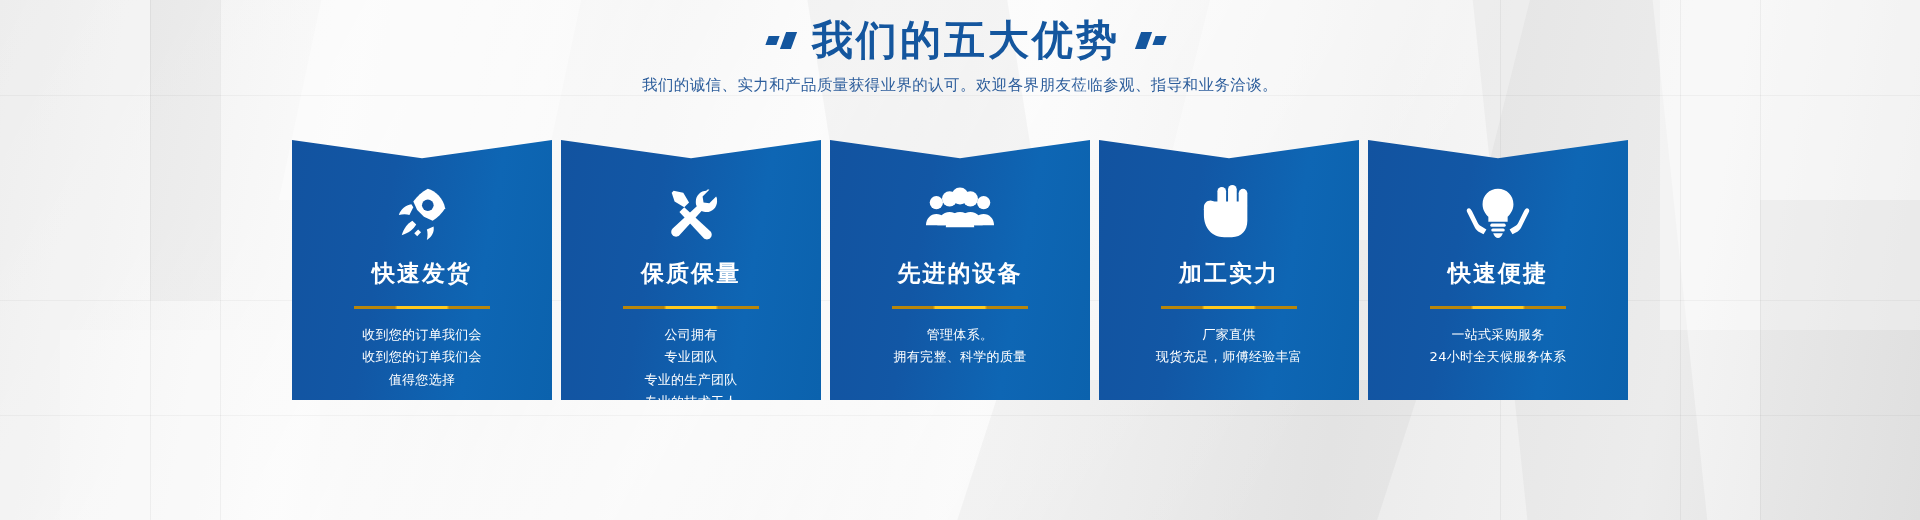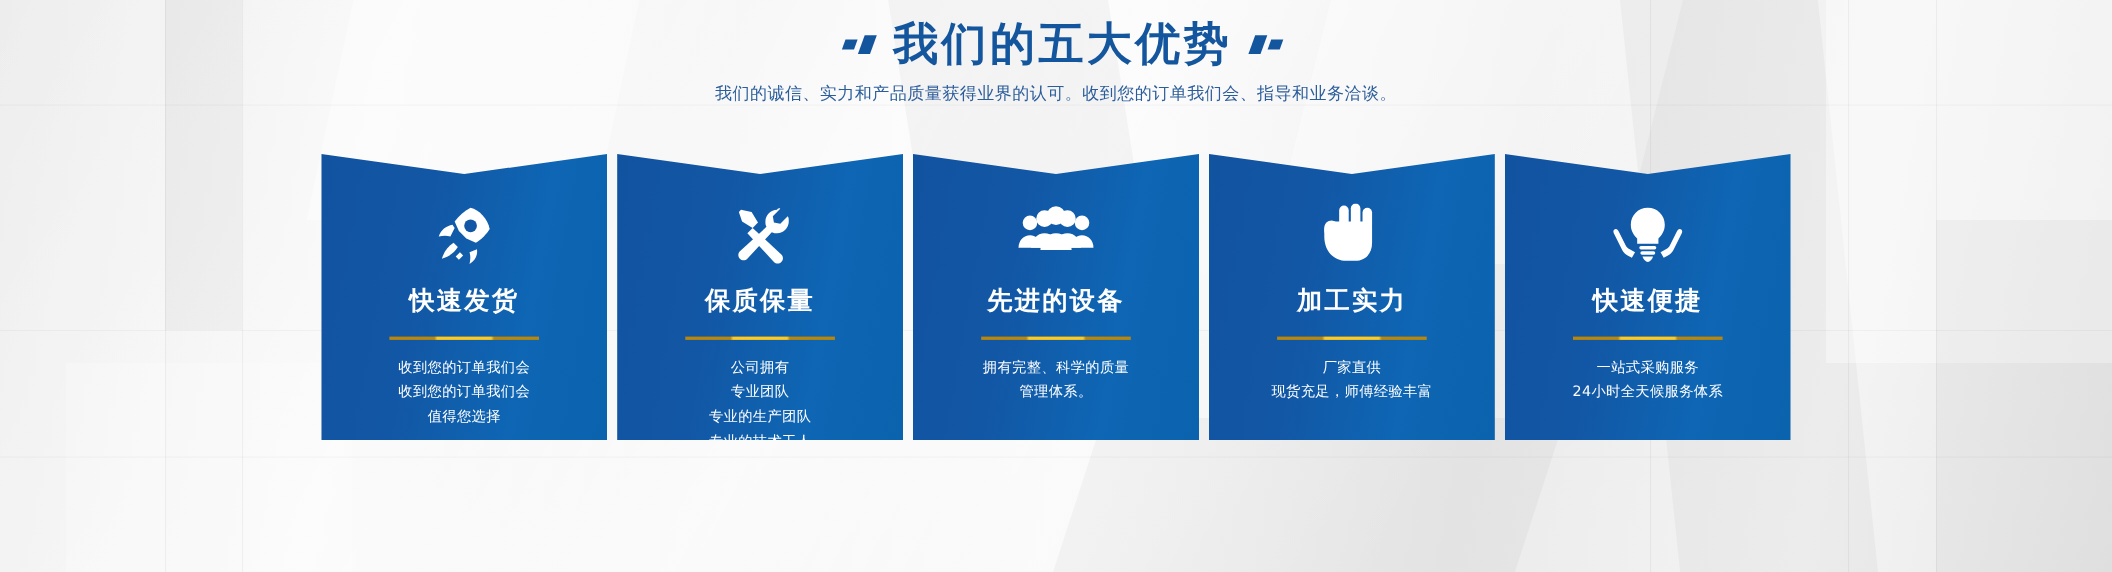--- a/index.html
+++ b/index.html
@@ -101,21 +101,21 @@
     <span class="diamond-group">
       <span class="diamond sm"></span>
         <span class="diamond"></span>
     </span>
     <h1 id="page-title">我们的五大优势</h1>
     <span class="diamond-group">
       <span class="diamond"></span>
         <span class="diamond sm"></span>
     </span>
   </div>
-  <p id="subtitle">我们的诚信、实力和产品质量获得业界的认可。收到您的订单我们会、指导和业务洽谈。</p>
+  <p id="subtitle">我们的诚信、实力和产品质量获得业界的认可。欢迎各界朋友莅临参观、指导和业务洽谈。</p>
 </div>
 
 <div id="cards">
 
   <div class="card">
     <div class="card-icon">
       <svg width="62" height="56" viewBox="0 0 64 58" fill="#fff">
         <path d="M38 4c8 2 16 10 18 20-3 5-8 10-13 13l-9-4-7-7-4-9c4-5 9-10 15-13z"></path>
         <circle cx="38" cy="21" r="6" fill="#1257a5"></circle>
         <path d="M21 20c-6 1-11 5-13 11 4-1 8-1 11 0l4-8z"></path>
@@ -162,22 +162,22 @@
           <path d="M13 40c0-8 6-14 13-14s13 6 13 14z"></path>
         <circle cx="48" cy="12" r="8"></circle>
           <path d="M35 40c0-8 6-14 13-14s13 6 13 14z"></path>
         <circle cx="37" cy="9" r="9"></circle>
           <path d="M22 42c0-9 7-16 15-16s15 7 15 16z"></path>
       </svg>
     </div>
     <div class="card-title">先进的设备</div>
     <div class="divider"></div>
     <div class="card-body">
+      <div>管理体系。</div>
       <div>拥有完整、科学的质量</div>
-      <div>管理体系。</div>
     </div>
   </div>
 
   <div class="card">
     <div class="card-icon">
       <svg width="58" height="56" viewBox="0 0 58 58" fill="#fff">
         <rect x="17" y="2" width="9" height="22" rx="4.5"></rect>
         <rect x="28" y="0" width="9" height="24" rx="4.5"></rect>
         <rect x="39" y="4" width="9" height="21" rx="4.5"></rect>
         <path d="M10 16c-4 0-7 3-7 7v8c0 13 8 23 21 23h8c10 0 16-7 16-17V22c0-3-2-5-5-5H14z"></path>

